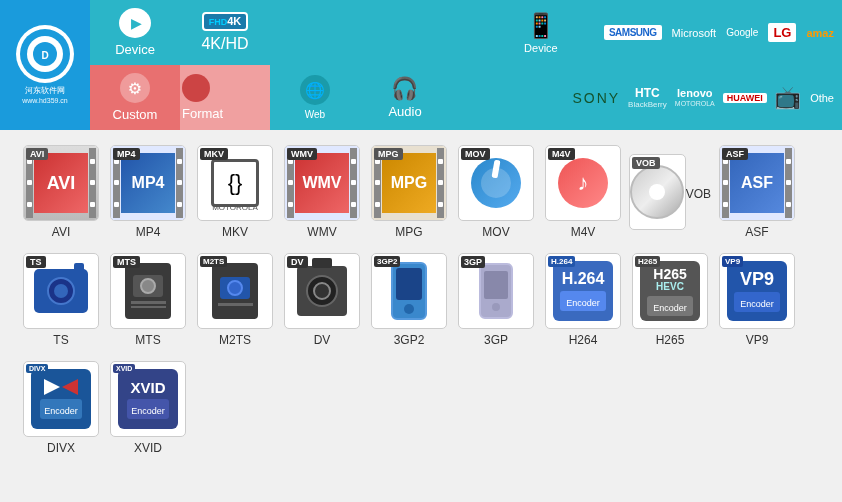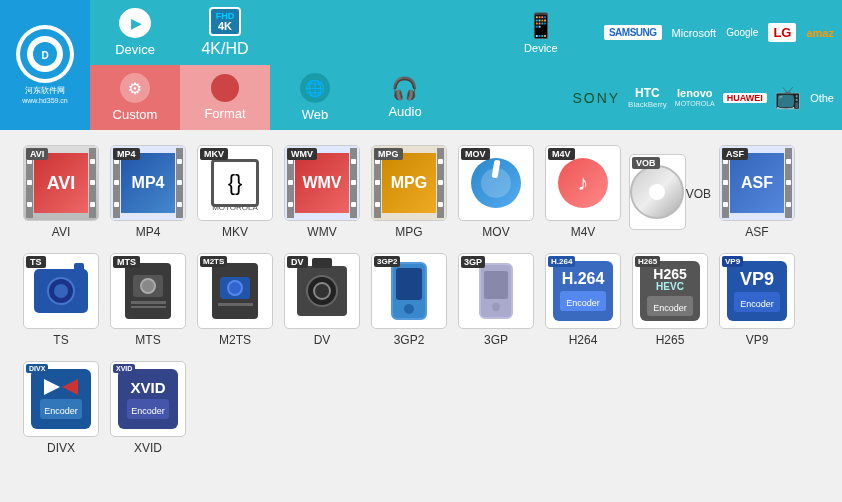--- a/index.html
+++ b/index.html
@@ -32,21 +32,21 @@
       <div style="display:flex;height:65px;background:#2bb5c8;">
 
         <div style="display:flex;flex-direction:column;align-items:center;justify-content:center;padding:8px 18px;color:#fff;cursor:pointer;min-width:90px;">
           <div style="width:32px;height:32px;background:#fff;border-radius:50%;display:flex;align-items:center;justify-content:center;margin-bottom:4px;">
             <span style="color:#2bb5c8;font-size:14px;margin-left:3px;">▶</span>
           </div>
           <span style="font-size:13px;">Device</span>
         </div>
 
         <div style="display:flex;flex-direction:column;align-items:center;justify-content:center;padding:8px 14px;color:#fff;cursor:pointer;min-width:90px;">
-          <div style="background:#1a7aaa;border:2px solid #fff;border-radius:4px;padding:2px 5px;margin-bottom:4px;display:flex;flex-direction:column;align-items:center;">
+          <div style="background:#1a7aaa;border:2px solid #fff;border-radius:4px;padding:2px 5px;margin-bottom:4px;display:flex;flex-direction:row;align-items:center;">
             <span style="font-size:9px;font-weight:bold;color:#00ccff;">FHD</span>
             <span style="font-size:11px;font-weight:bold;color:#fff;line-height:1;">4K</span>
           </div>
           <span style="font-size:16px;">4K/HD</span>
         </div>
 
         <div style="flex:1;"></div>
 
         <div style="display:flex;flex-direction:column;align-items:center;justify-content:center;padding:8px 18px;color:#fff;cursor:pointer;min-width:90px;">
           <div style="font-size:24px;margin-bottom:2px;">📱</div>
@@ -63,28 +63,28 @@
         </div>
       </div>
 
       <div style="display:flex;height:65px;">
 
         <div style="display:flex;flex-direction:column;align-items:center;justify-content:center;padding:8px 14px;color:#fff;cursor:pointer;min-width:90px;background:#e87070;">
           <div style="width:30px;height:30px;background:rgba(255,255,255,0.3);border-radius:50%;display:flex;align-items:center;justify-content:center;margin-bottom:4px;font-size:16px;">⚙</div>
           <span style="font-size:13px;">Custom</span>
         </div>
 
-        <div style="display:flex;flex-direction:column;align-items:center;justify-content:center;padding:8px 21px;color:#fff;cursor:pointer;min-width:90px;background:#f0a0a0;">
+        <div style="display:flex;flex-direction:column;justify-content:center;padding:8px 2px;color:#fff;cursor:pointer;min-width:90px;background:#f0a0a0;">
           <div style="width:28px;height:28px;background:#cc4444;border-radius:50%;display:flex;align-items:center;justify-content:center;margin-bottom:4px;"></div>
           <span style="font-size:13px;">Format</span>
         </div>
 
         <div style="display:flex;flex-direction:column;align-items:center;justify-content:center;padding:8px 14px;color:#fff;cursor:pointer;min-width:90px;background:#2bb5c8;">
           <div style="width:30px;height:30px;background:#1a9baa;border-radius:50%;display:flex;align-items:center;justify-content:center;margin-bottom:4px;font-size:16px;">🌐</div>
-          <span style="font-size:13px;">Web</span>
+          <span style="font-size:10px;">Web</span>
         </div>
 
         <div style="display:flex;flex-direction:column;align-items:center;justify-content:center;padding:8px 14px;color:#fff;cursor:pointer;min-width:90px;background:#2bb5c8;">
           <div style="font-size:22px;margin-bottom:2px;">🎧</div>
           <span style="font-size:13px;">Audio</span>
         </div>
 
         <div style="flex:1;background:#2bb5c8;"></div>
 
         <div style="display:flex;align-items:center;background:#2bb5c8;padding:0 8px;gap:8px;">

